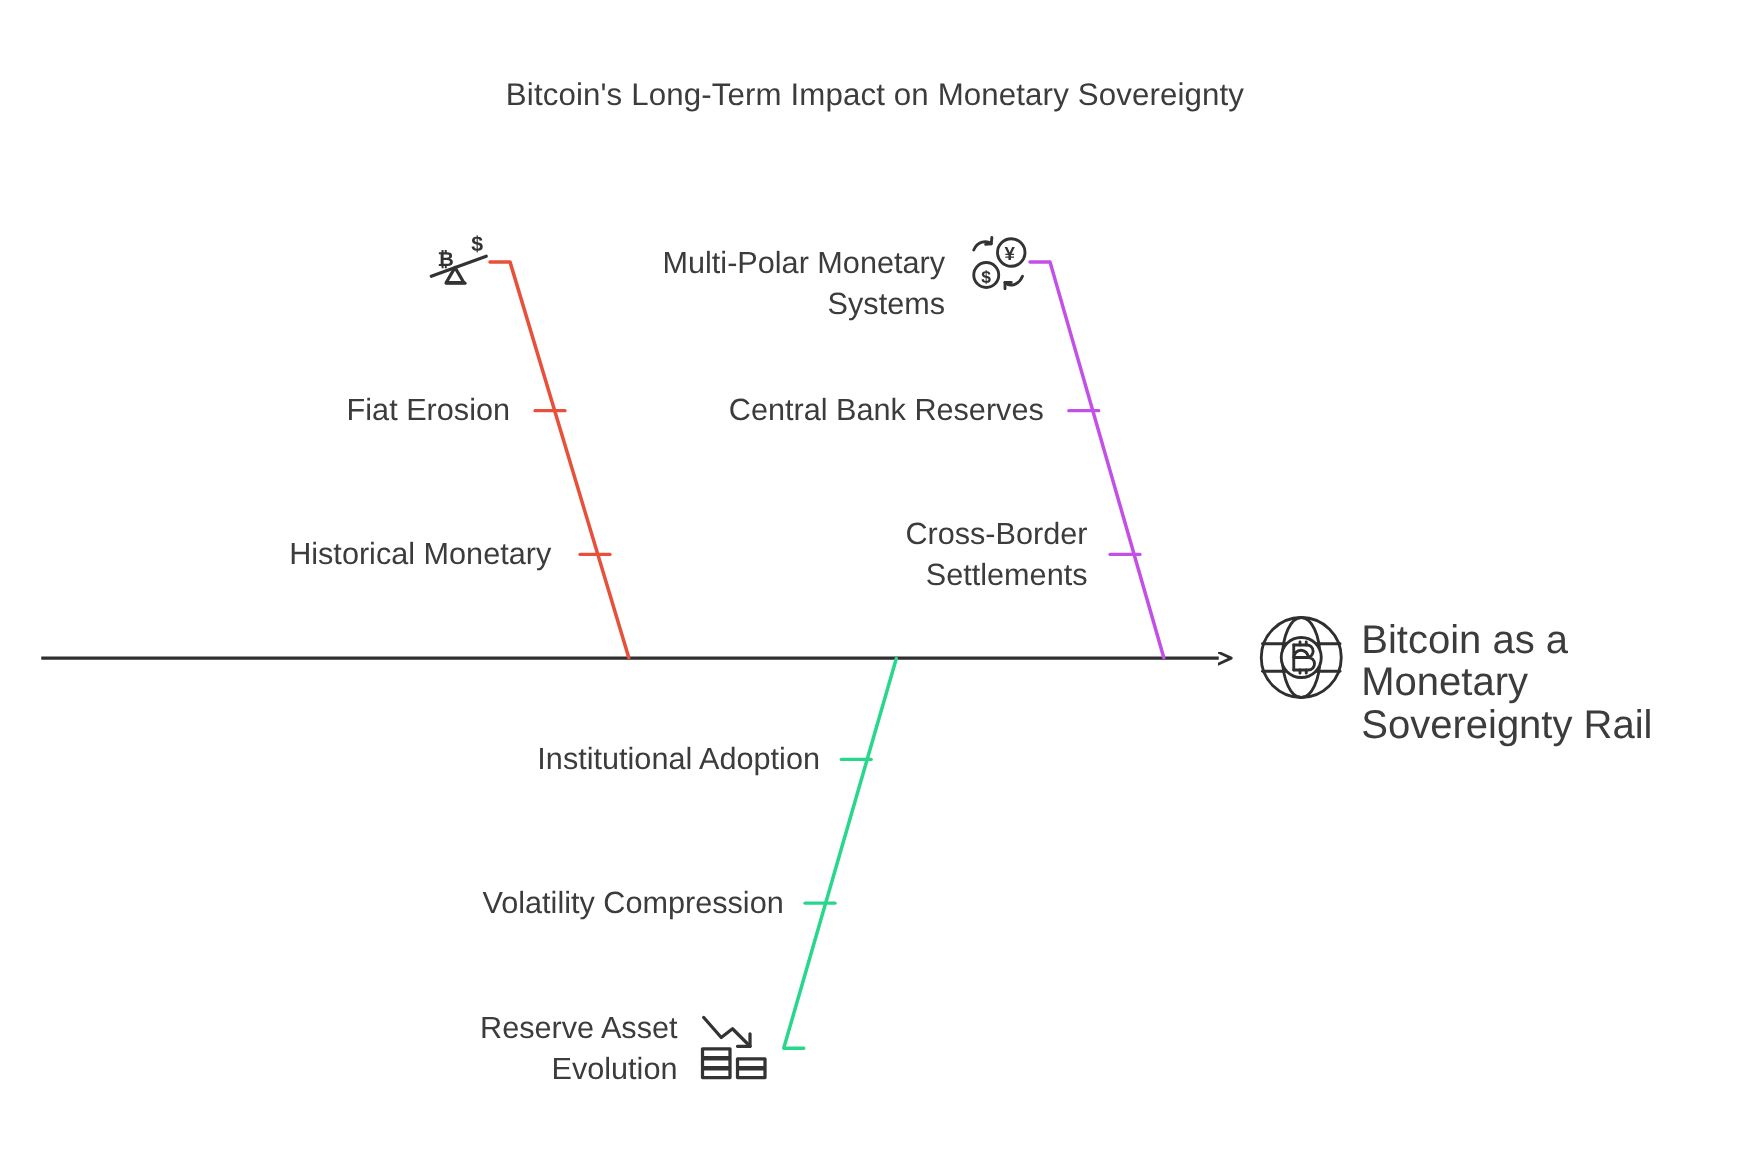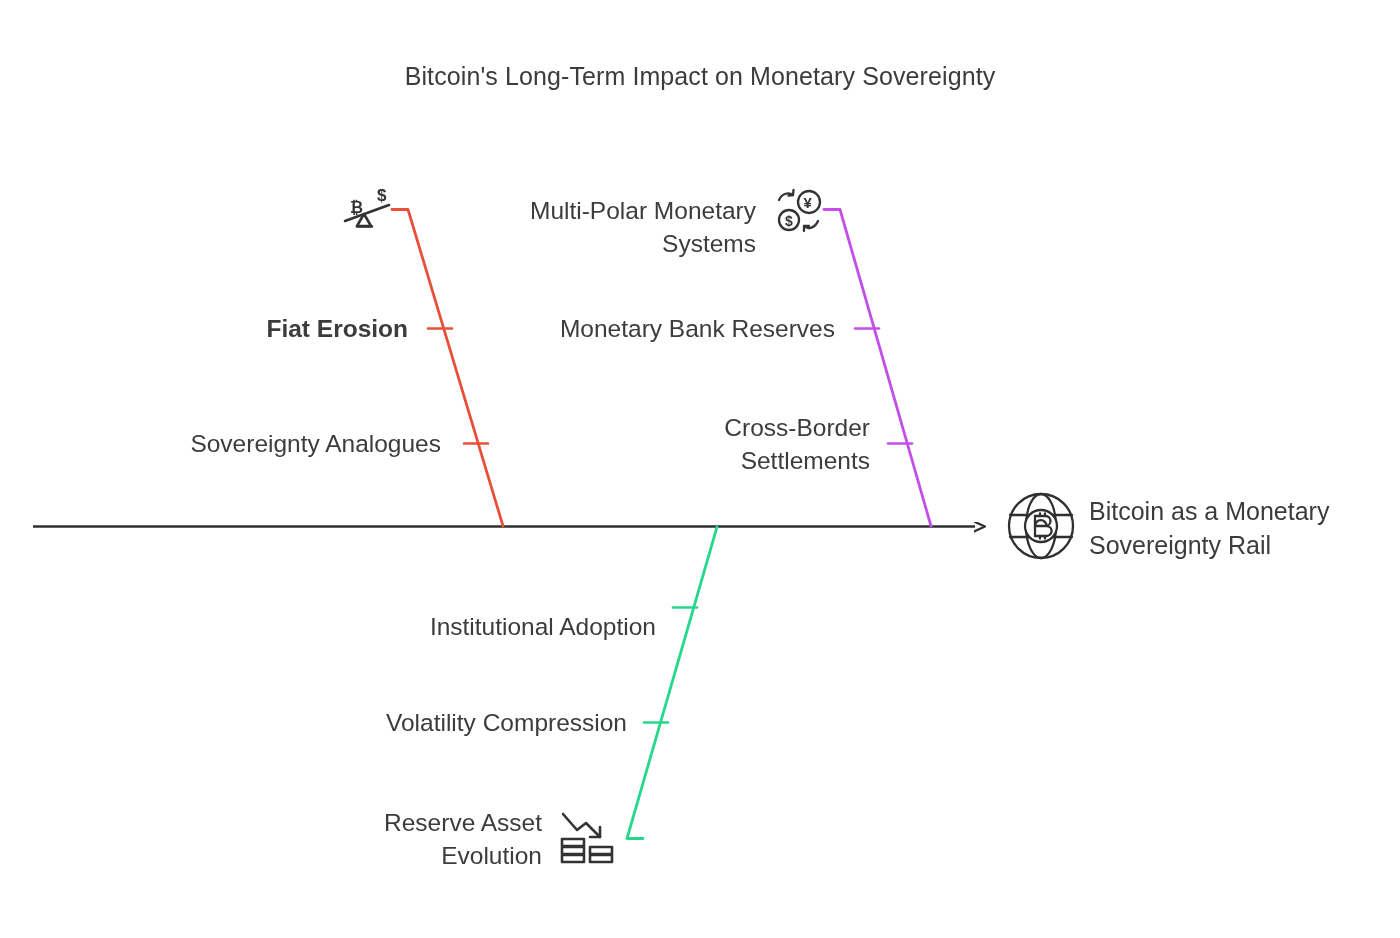--- a/index.html
+++ b/index.html
@@ -46,21 +46,21 @@
     color: #3c3c3c;
     white-space: pre-line;
   }
   .lbl.right-align { text-align: right; }
 
   .head-label {
     position: absolute;
     left: 1089px;
     top: 494px;
     width: 300px;
-    font-size: 25px;
+    font-size: 32px;
     line-height: 34px;
     color: #3c3c3c;
     white-space: pre-line;
   }
   .iconbox {
     position: absolute;
     pointer-events: none;
   }
 </style>
 </head>
@@ -92,56 +92,56 @@
     </g>
 
     <g>
       <path d="M717,527 L627,838.5 L643,838.5" fill="none" stroke="#27d78c" stroke-width="2.8" stroke-linecap="round" stroke-linejoin="round"></path>
       <line x1="673" y1="607.5" x2="697" y2="607.5" stroke="#27d78c" stroke-width="2.6" stroke-linecap="round"></line>
       <line x1="644" y1="722.5" x2="668" y2="722.5" stroke="#27d78c" stroke-width="2.6" stroke-linecap="round"></line>
     </g>
   </svg>
 
 
-  <div class="lbl right-align" style="left:100px; top:312px; width:308px;font-weight:bold;">Fiat Erosion</div>
+  <div class="lbl right-align" style="left:100px; top:312px; width:308px;">Fiat Erosion</div>
 
-  <div class="lbl right-align" style="left:100px; top:427px; width:341px;">Sovereignty Analogues</div>
+  <div class="lbl right-align" style="left:100px; top:427px; width:341px;">Historical Monetary</div>
 
   <svg class="iconbox" style="left:339px; top:183px; width:58px; height:58px;" viewBox="0 0 58 58">
     <g fill="none" stroke="#333333" stroke-width="2.6" stroke-linecap="round" stroke-linejoin="round">
       <line x1="6" y1="38" x2="50" y2="22"></line>
       <path d="M18,43 L25,31 L32,43 Z"></path>
       <line x1="18" y1="43.5" x2="33" y2="43.5"></line>
     </g>
     <text x="11" y="30" font-family="'Liberation Sans', sans-serif" font-size="16" font-weight="bold" fill="#333333">₿</text>
     <text x="38" y="18" font-family="'Liberation Sans', sans-serif" font-size="17" font-weight="bold" fill="#333333">$</text>
   </svg>
 
   <div class="lbl right-align" style="left:440px; top:194px; width:316px;">Multi-Polar Monetary
 Systems</div>
 
-  <div class="lbl right-align" style="left:520px; top:312px; width:315px;">Monetary Bank Reserves</div>
+  <div class="lbl right-align" style="left:520px; top:312px; width:315px;">Central Bank Reserves</div>
 
   <div class="lbl right-align" style="left:560px; top:411px; width:310px;text-align:right;">Cross-Border
 Settlements</div>
 
   <svg class="iconbox" style="left:774px; top:186px; width:52px; height:52px;" viewBox="0 0 52 52">
     <g fill="none" stroke="#333333" stroke-width="2.3" stroke-linecap="round" stroke-linejoin="round">
       <circle cx="35" cy="16" r="11"></circle>
       <circle cx="15" cy="34" r="10"></circle>
       <path d="M5,14 C8,7 15,6 19,9"></path>
       <path d="M19,9 L19.5,4 M19,9 L14.5,9.5"></path>
       <path d="M44,35 C41,42 34,44 30,40"></path>
       <path d="M30,40 L30,45 M30,40 L35,40"></path>
     </g>
     <text x="29.5" y="22" font-family="'Liberation Sans', sans-serif" font-size="15" font-weight="bold" fill="#333333">¥</text>
     <text x="11" y="40" font-family="'Liberation Sans', sans-serif" font-size="14" font-weight="bold" fill="#333333">$</text>
   </svg>
 
-  <div class="lbl right-align" style="left:330px; top:591px; width:326px;margin-top:19px;">Institutional Adoption</div>
+  <div class="lbl right-align" style="left:330px; top:591px; width:326px;">Institutional Adoption</div>
 
   <div class="lbl right-align" style="left:270px; top:806px; width:272px;">Reserve Asset
 Evolution</div>
 
   <div class="lbl right-align" style="left:290px; top:706px; width:337px;">Volatility Compression</div>
 
   <svg class="iconbox" style="left:558px; top:806px; width:60px; height:62px;" viewBox="0 0 60 62">
     <g fill="none" stroke="#333333" stroke-width="2.6" stroke-linecap="round" stroke-linejoin="round">
       <path d="M5,8 L19,24 L28,17 L42,31"></path>
       <path d="M42,31 L42,21 M42,31 L32,31"></path>

